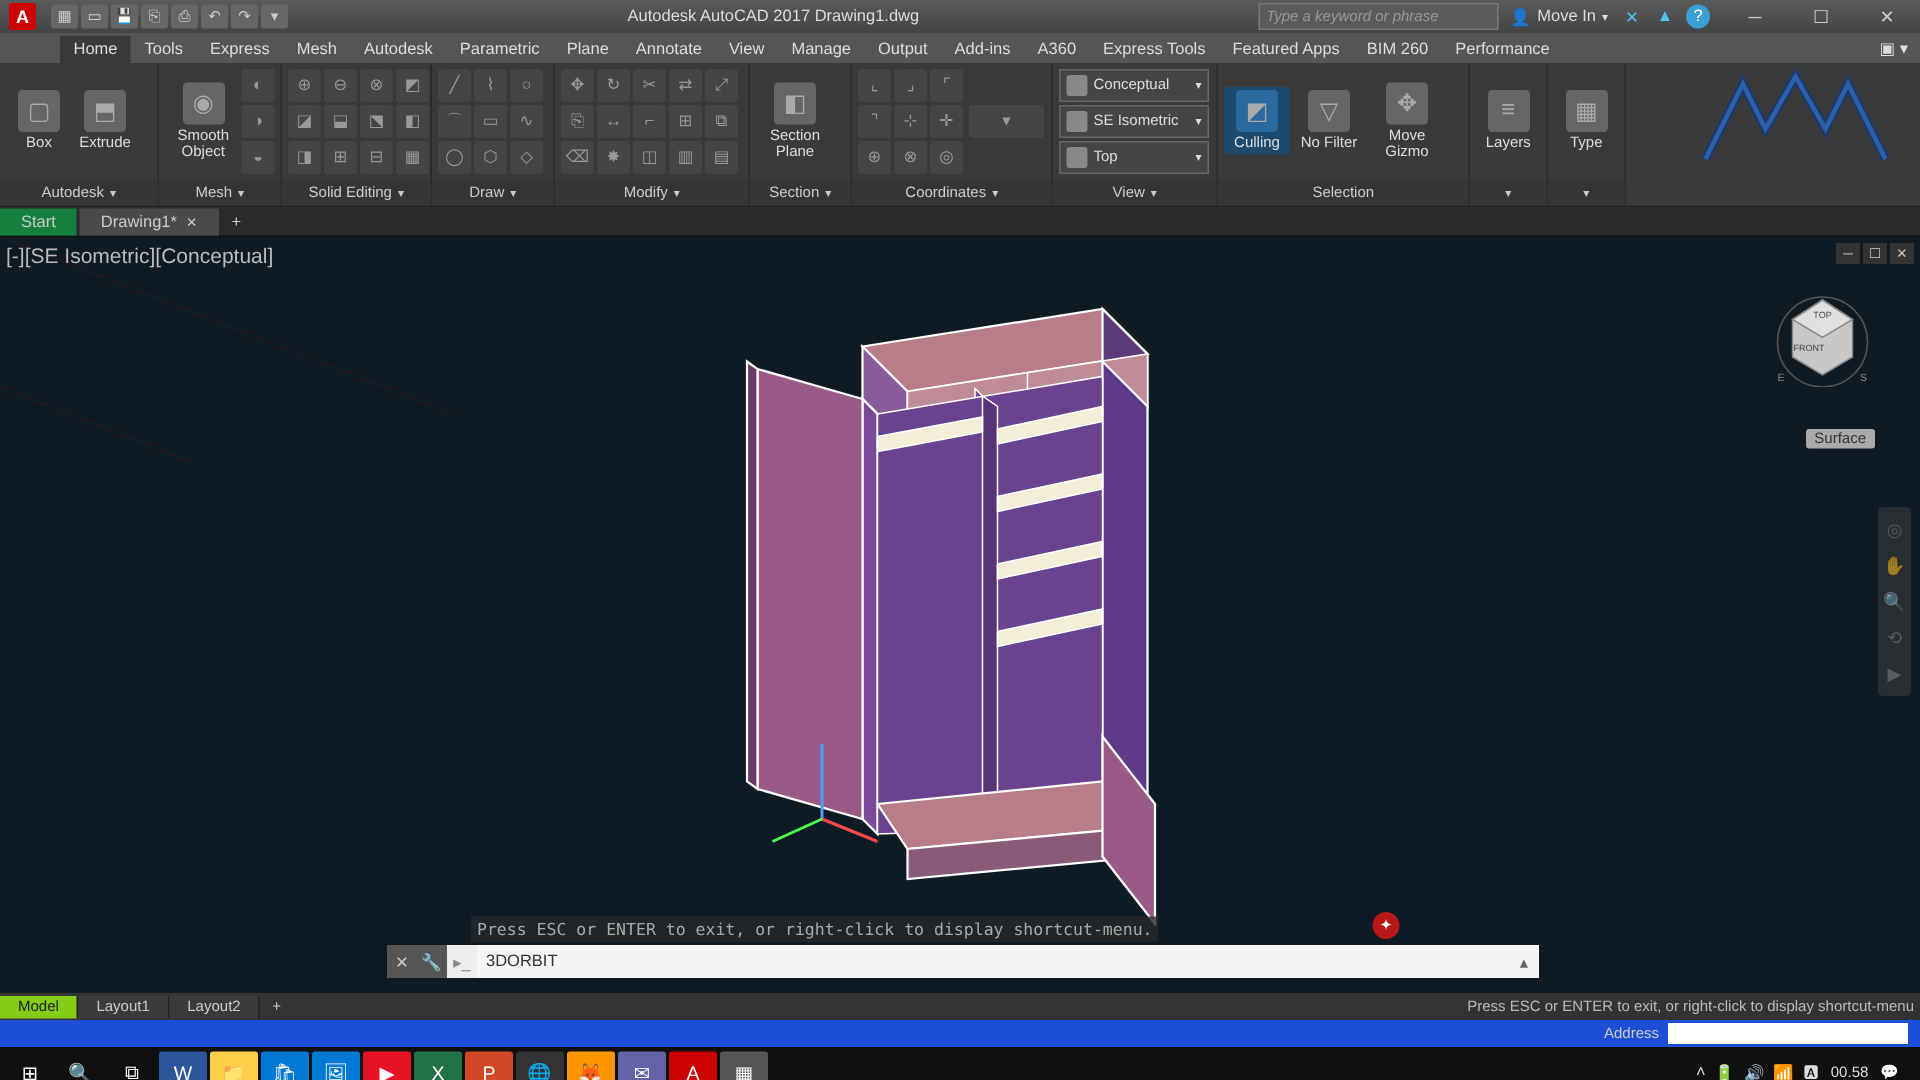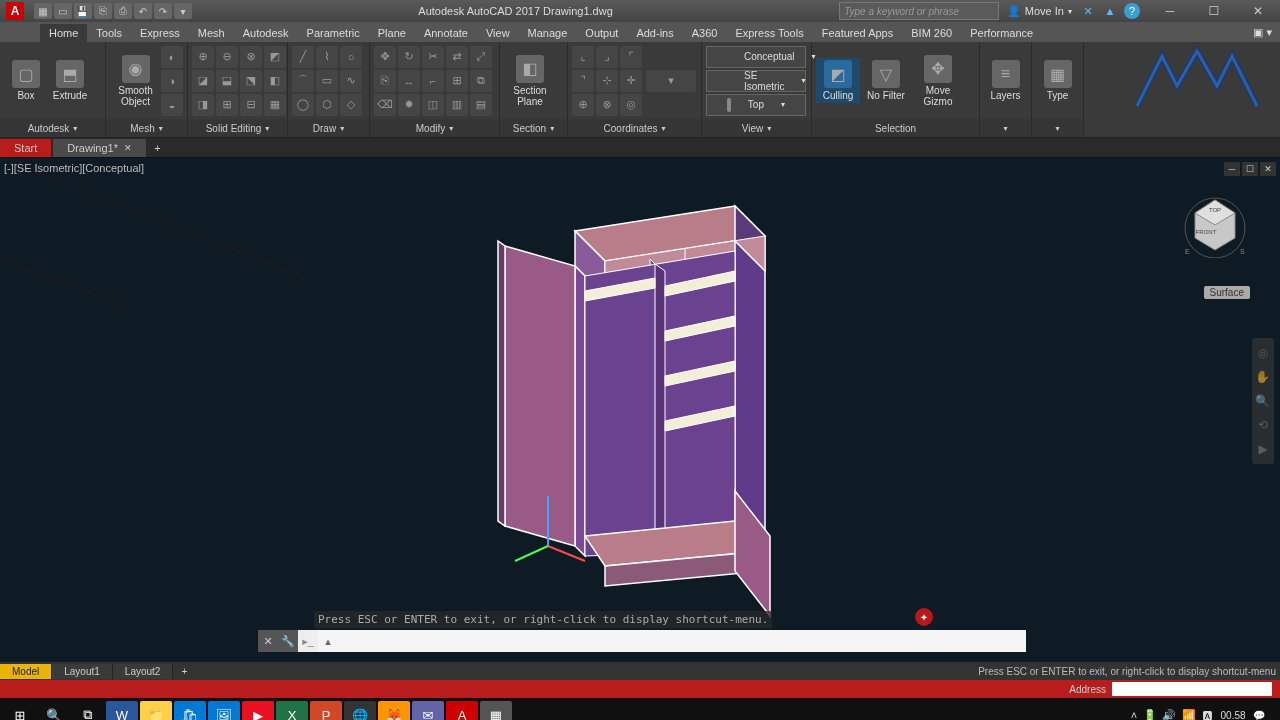--- a/index.html
+++ b/index.html
@@ -30,37 +30,37 @@
 .panel-label { height:18px; background:#353535; text-align:center; font-size:10px; color:#ccc; display:flex; align-items:center; justify-content:center; gap:4px; }
 .panel-label .drop { font-size:8px; }
 .big-btn { width:44px; display:flex; flex-direction:column; align-items:center; gap:2px; cursor:pointer; padding:2px; }
 .big-btn.wide { width:52px; }
 .big-btn .icon { width:28px; height:28px; background:#666; border-radius:3px; display:flex; align-items:center; justify-content:center; font-size:16px; color:#aaa; }
 .big-btn .label { font-size:10px; color:#ddd; text-align:center; line-height:1.1; }
 .grid-btns { display:grid; grid-template-columns:repeat(4,22px); grid-auto-rows:22px; gap:2px; }
 .grid-btns.cols3 { grid-template-columns:repeat(3,22px); }
 .small-btn { width:22px; height:22px; background:#454545; border-radius:2px; display:flex; align-items:center; justify-content:center; font-size:11px; color:#999; cursor:pointer; }
 .dd-stack { display:flex; flex-direction:column; gap:2px; }
-.dd { height:22px; background:#454545; border:1px solid #666; display:flex; align-items:center; font-size:10px; color:#ddd; padding:0 20px; gap:17px; cursor:pointer; }
+.dd { height:22px; background:#454545; border:1px solid #666; display:flex; align-items:center; font-size:10px; color:#ddd; padding:0 4px; gap:4px; cursor:pointer; }
 .dd .ico { width:14px; height:14px; background:#888; border-radius:2px; }
 .dd .arrow { margin-left:auto; font-size:8px; }
 .ribbon-logo { position:absolute; right:8px; top:0; width:150px; height:78px; display:flex; align-items:center; justify-content:center; pointer-events:none; }
 .ribbon-logo svg { width:140px; height:70px; }
 .active-tool { background:#1e4a6d !important; }
 
 
 .doc-tabs { height:20px; background:#2a2a2a; display:flex; align-items:center; font-size:11px; color:#ccc; border-bottom:1px solid #111; }
-.doc-tab { padding:3px 14px; background:#b91c1c; margin-right:2px; cursor:pointer; display:flex; align-items:center; gap:6px; }
+.doc-tab { padding:3px 14px; background:#15803d; margin-right:2px; cursor:pointer; display:flex; align-items:center; gap:6px; }
 .doc-tab.active { background:#4a4a4a; }
 .doc-tab .x { font-size:9px; }
 .doc-add { width:20px; text-align:center; cursor:pointer; }
 
 
 .viewport { position:relative; height:504px; background:#0e1a24; overflow:hidden; }
-.vp-label { position:absolute; top:4px; left:4px; font-size:11px; color:#bbb; }
+.vp-label { position:absolute; top:4px; left:4px; font-size:14px; color:#bbb; }
 .vp-controls { position:absolute; top:4px; right:4px; display:flex; gap:2px; }
 .vp-ctrl { width:16px; height:14px; background:#333; color:#ccc; font-size:9px; display:flex; align-items:center; justify-content:center; cursor:pointer; }
 .grid-lines { position:absolute; inset:0; }
 .model-svg { position:absolute; left:50%; top:50%; transform:translate(-50%,-52%); }
 .orbit-cursor { position:absolute; left:915px; top:450px; width:18px; height:18px; background:#b81818; border-radius:50%; display:flex; align-items:center; justify-content:center; }
 .orbit-cursor::before { content:"✦"; color:#fff; font-size:10px; }
 .viewcube { position:absolute; top:30px; right:30px; width:70px; height:70px; }
 .navbar-side { position:absolute; right:6px; top:180px; width:22px; background:#3a3a3a; border-radius:3px; display:flex; flex-direction:column; gap:2px; padding:4px 2px; opacity:0.6; }
 .nav-item { height:22px; display:flex; align-items:center; justify-content:center; color:#888; font-size:12px; cursor:pointer; }
 .unnamed-tag { position:absolute; top:128px; right:30px; background:#aaa; color:#333; font-size:10px; padding:1px 6px; border-radius:2px; }
@@ -68,26 +68,26 @@
 
 .cmd-hint { position:absolute; bottom:34px; left:314px; font:11px monospace; color:#aaa; background:rgba(40,40,40,0.8); padding:2px 4px; }
 .cmdline { position:absolute; bottom:10px; left:258px; width:768px; height:22px; background:#f5f5f5; display:flex; align-items:center; font:11px monospace; }
 .cmd-btn { width:20px; height:22px; background:#555; color:#ccc; display:flex; align-items:center; justify-content:center; cursor:pointer; font-size:11px; }
 .cmd-text { flex:1; padding:0 6px; color:#333; }
 .cmd-drop { width:20px; text-align:center; color:#666; cursor:pointer; }
 
 
 .model-tabs { height:18px; background:#333; display:flex; align-items:center; font-size:10px; color:#ccc; }
 .mtab { padding:2px 12px; background:#3a3a3a; cursor:pointer; border-right:1px solid #222; }
-.mtab.active { background:#eab308; color:#222; }
+.mtab.active { background:#84cc16; color:#222; }
 .mtab-add { padding:2px 8px; cursor:pointer; }
 .status-right-top { margin-left:auto; font-size:10px; color:#bbb; padding-right:4px; white-space:nowrap; overflow:hidden; }
 
 
-.statusbar { height:18px; background:#b91c1c; display:flex; align-items:center; font-size:10px; color:#ccc; }
+.statusbar { height:18px; background:#1d4ed8; display:flex; align-items:center; font-size:10px; color:#ccc; }
 .status-pad { flex:1; }
 .addr-label { padding:0 6px; }
 .addr-box { width:160px; height:14px; background:#fff; margin-right:8px; }
 
 
 .taskbar { height:34px; background:#101010; display:flex; align-items:center; gap:2px; padding:0 4px; }
 .task-btn { width:32px; height:28px; display:flex; align-items:center; justify-content:center; color:#fff; font-size:13px; cursor:pointer; border-radius:2px; }
 .task-btn.app { background:#333; }
 .tray { margin-left:auto; display:flex; align-items:center; gap:8px; font-size:10px; color:#ddd; padding-right:10px; }
 .tray-icons { display:flex; gap:6px; font-size:11px; }
@@ -452,20 +452,21 @@
     <div class="nav-item">🔍</div>
     <div class="nav-item">⟲</div>
     <div class="nav-item">▶</div>
   </div>
 
   <div class="cmd-hint">Press ESC or ENTER to exit, or right-click to display shortcut-menu.</div>
   <div class="cmdline">
     <div class="cmd-btn">✕</div>
     <div class="cmd-btn">🔧</div>
     <div class="cmd-btn" style="background:#eee;color:#888">▸_</div>
+    <div class="cmd-text">3DORBIT</div>
     <div class="cmd-drop">▴</div>
   </div>
 </div>
 
 <div class="model-tabs">
   <div class="mtab active">Model</div>
   <div class="mtab">Layout1</div>
   <div class="mtab">Layout2</div>
   <div class="mtab-add">+</div>
   <div class="status-right-top">Press ESC or ENTER to exit, or right-click to display shortcut-menu</div>

